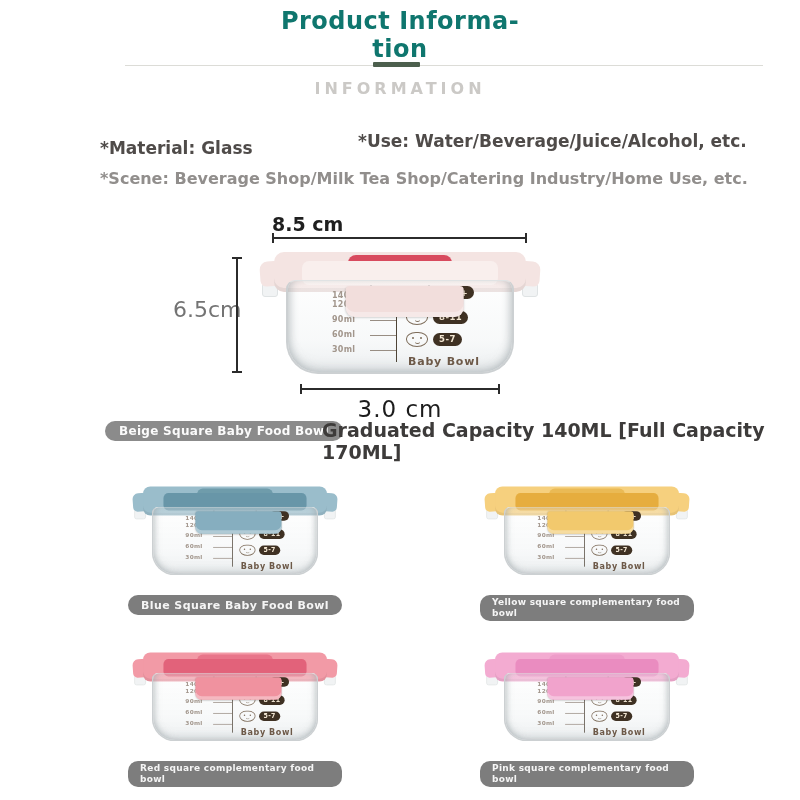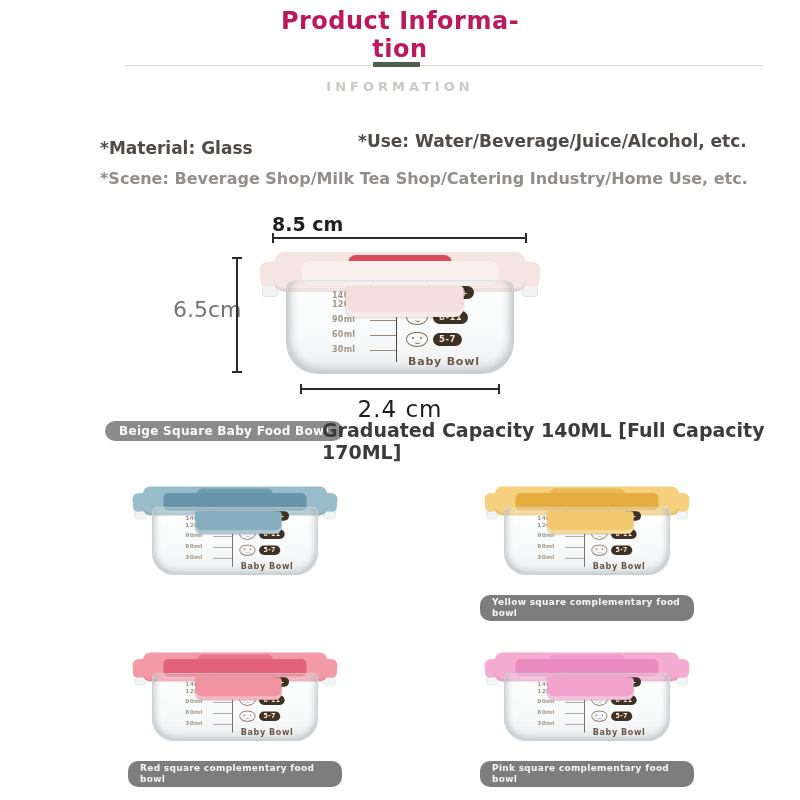--- a/index.html
+++ b/index.html
@@ -1,25 +1,25 @@
 <!DOCTYPE html>
 <html><head>
 <meta charset="utf-8">
 <style>
   * { margin:0; padding:0; box-sizing:border-box; }
   body { background:#fff; font-family:"DejaVu Sans","Liberation Sans",sans-serif; }
   .page { position:relative; width:800px; height:800px; background:#ffffff; overflow:hidden; }
 
   
   .title { position:absolute; top:8px; left:0; width:100%; text-align:center;
-           font-size:24px; font-weight:bold; color:#be185d; letter-spacing:.5px; line-height:1.15; }
+           font-size:24px; font-weight:bold; color:#0f766e; letter-spacing:.5px; line-height:1.15; }
   .divider { position:absolute; top:65px; left:125px; width:638px; height:1px; background:#dcdcd7; }
   .accent-bar { position:absolute; top:62px; left:373px; width:47px; height:5px; background:#4c5f4d; border-radius:1px; }
   .subtitle { position:absolute; top:79px; left:0; width:100%; text-align:center;
-              font-size:13px; font-weight:bold; color:#cbc9c6; letter-spacing:4px; }
+              font-size:16px; font-weight:bold; color:#cbc9c6; letter-spacing:4px; }
 
   
   .info-material { position:absolute; top:138px; left:100px; font-size:17px; font-weight:bold; color:#4f4b49; }
   .info-use      { position:absolute; top:131px; left:358px; font-size:17px; font-weight:bold; color:#4f4b49; }
   .info-scene    { position:absolute; top:169px; left:100px; font-size:16px; font-weight:bold; color:#918e8c; }
 
   
   .measure-label { color:#1f1f1f; }
   .m-top-label  { position:absolute; top:213px; left:272px; width:255px; text-align:left; font-size:19px; font-weight:bold; }
   .m-top-line   { position:absolute; top:237px; left:272px; width:255px; height:2px; background:#2b2b2b; }
@@ -106,21 +106,21 @@
 
   <div class="info-material">*Material: Glass</div>
   <div class="info-use">*Use: Water/Beverage/Juice/Alcohol, etc.</div>
   <div class="info-scene">*Scene: Beverage Shop/Milk Tea Shop/Catering Industry/Home Use, etc.</div>
 
   <div class="m-top-label measure-label">8.5 cm</div>
   <div class="m-top-line"></div>
   <div class="m-left-label">6.5cm</div>
   <div class="m-left-line"></div>
   <div class="m-bot-line"></div>
-  <div class="m-bot-label">2.4 cm</div>
+  <div class="m-bot-label">3.0 cm</div>
 
   <div class="main-bowl-wrap">
       <div class="bowl" style="--rim: #f4e4e2; --top: #f9efed; --handle: #d84a5e; --clasp: #f2dedc;">
     <div class="clip l"></div>
     <div class="clip r"></div>
     <div class="wing l"></div>
     <div class="wing r"></div>
     <div class="lid">
       <div class="lid-handle"></div>
       <div class="lid-top"></div>
@@ -189,20 +189,21 @@
         </span>
         <span class="age-row r2">
           <span class="face"></span>
           <span class="apill">5-7</span>
         </span>
         <span class="brand">Baby Bowl</span>
       </div>
     </div>
   </div>
       </div>
+    <div class="vbadge center">Blue Square Baby Food Bowl</div>
   </div>
   <div class="cell c2">
     <div class="bowl-scale">
         <div class="bowl" style="--rim: #f6d07e; --top: #e6ad3e; --handle: #eaba55; --clasp: #f2c96d;">
     <div class="clip l"></div>
     <div class="clip r"></div>
     <div class="wing l"></div>
     <div class="wing r"></div>
     <div class="lid">
       <div class="lid-handle"></div>

